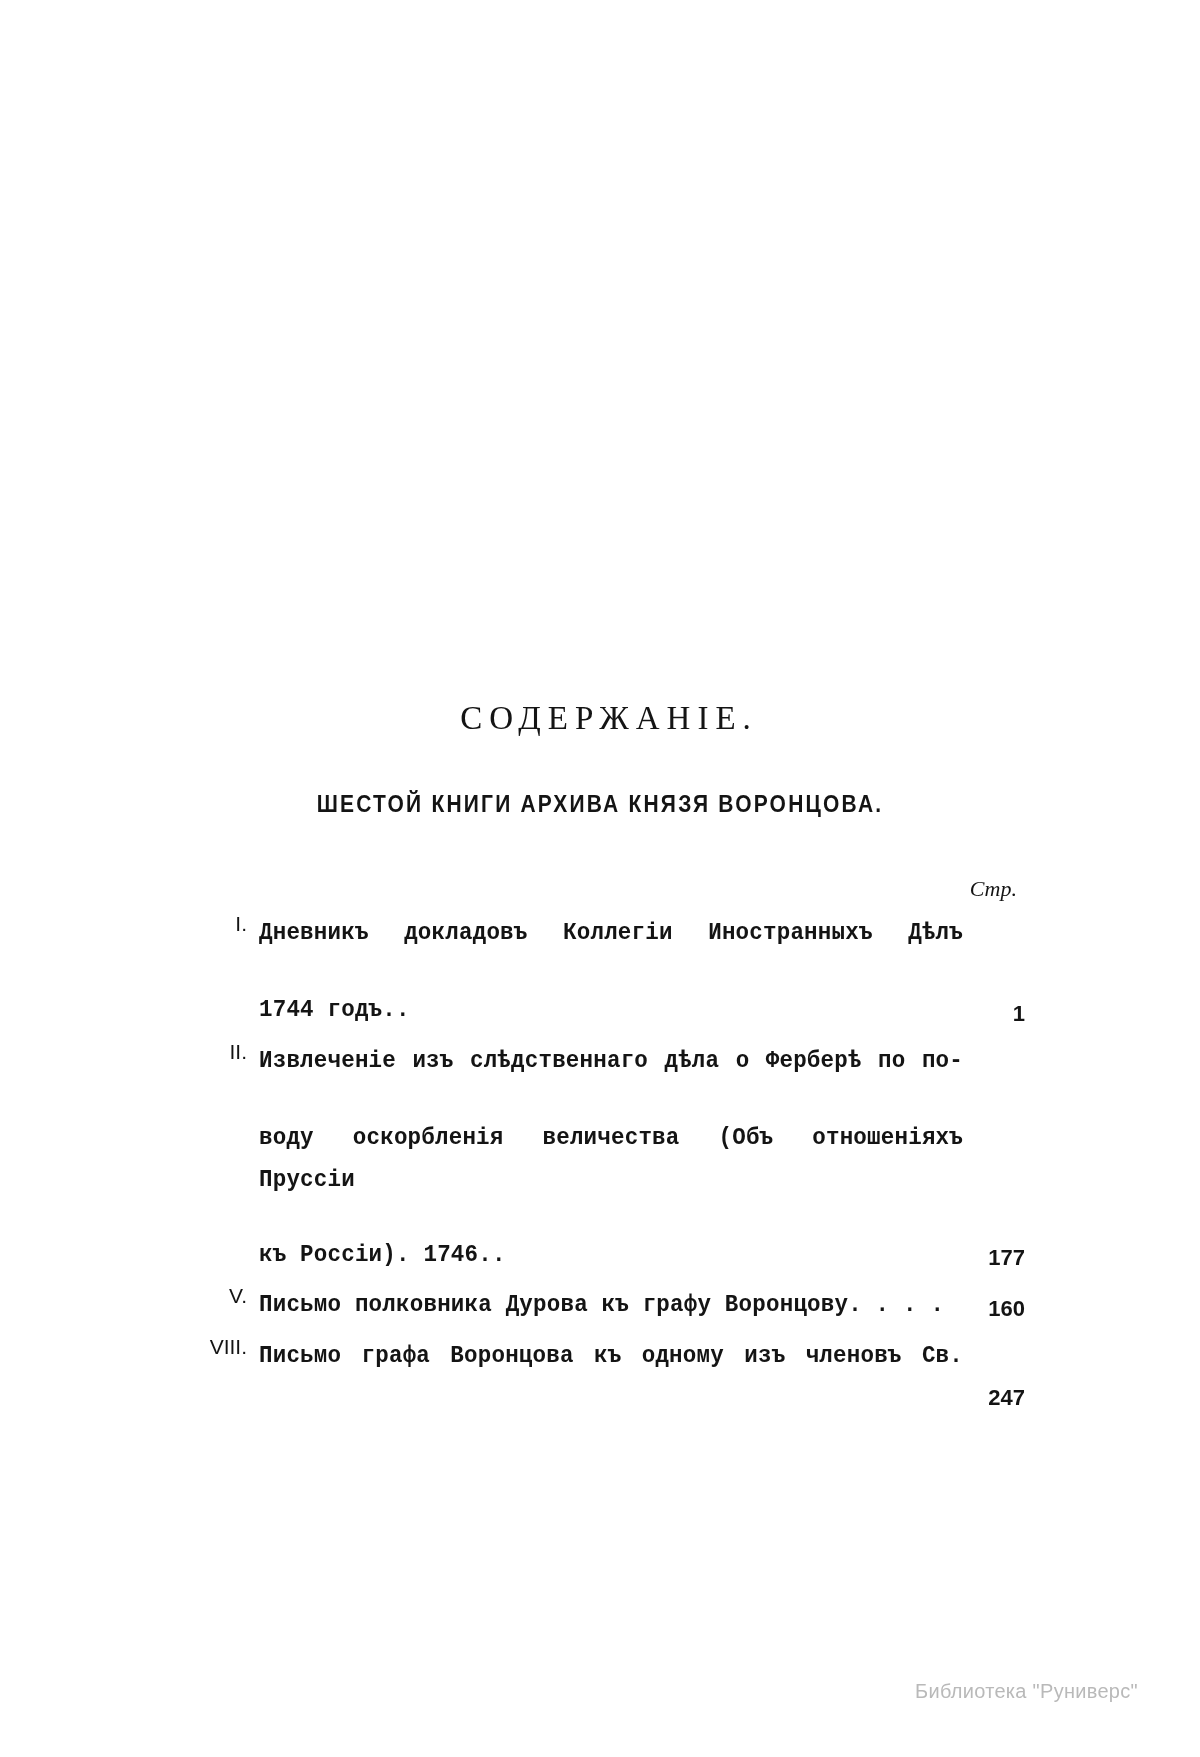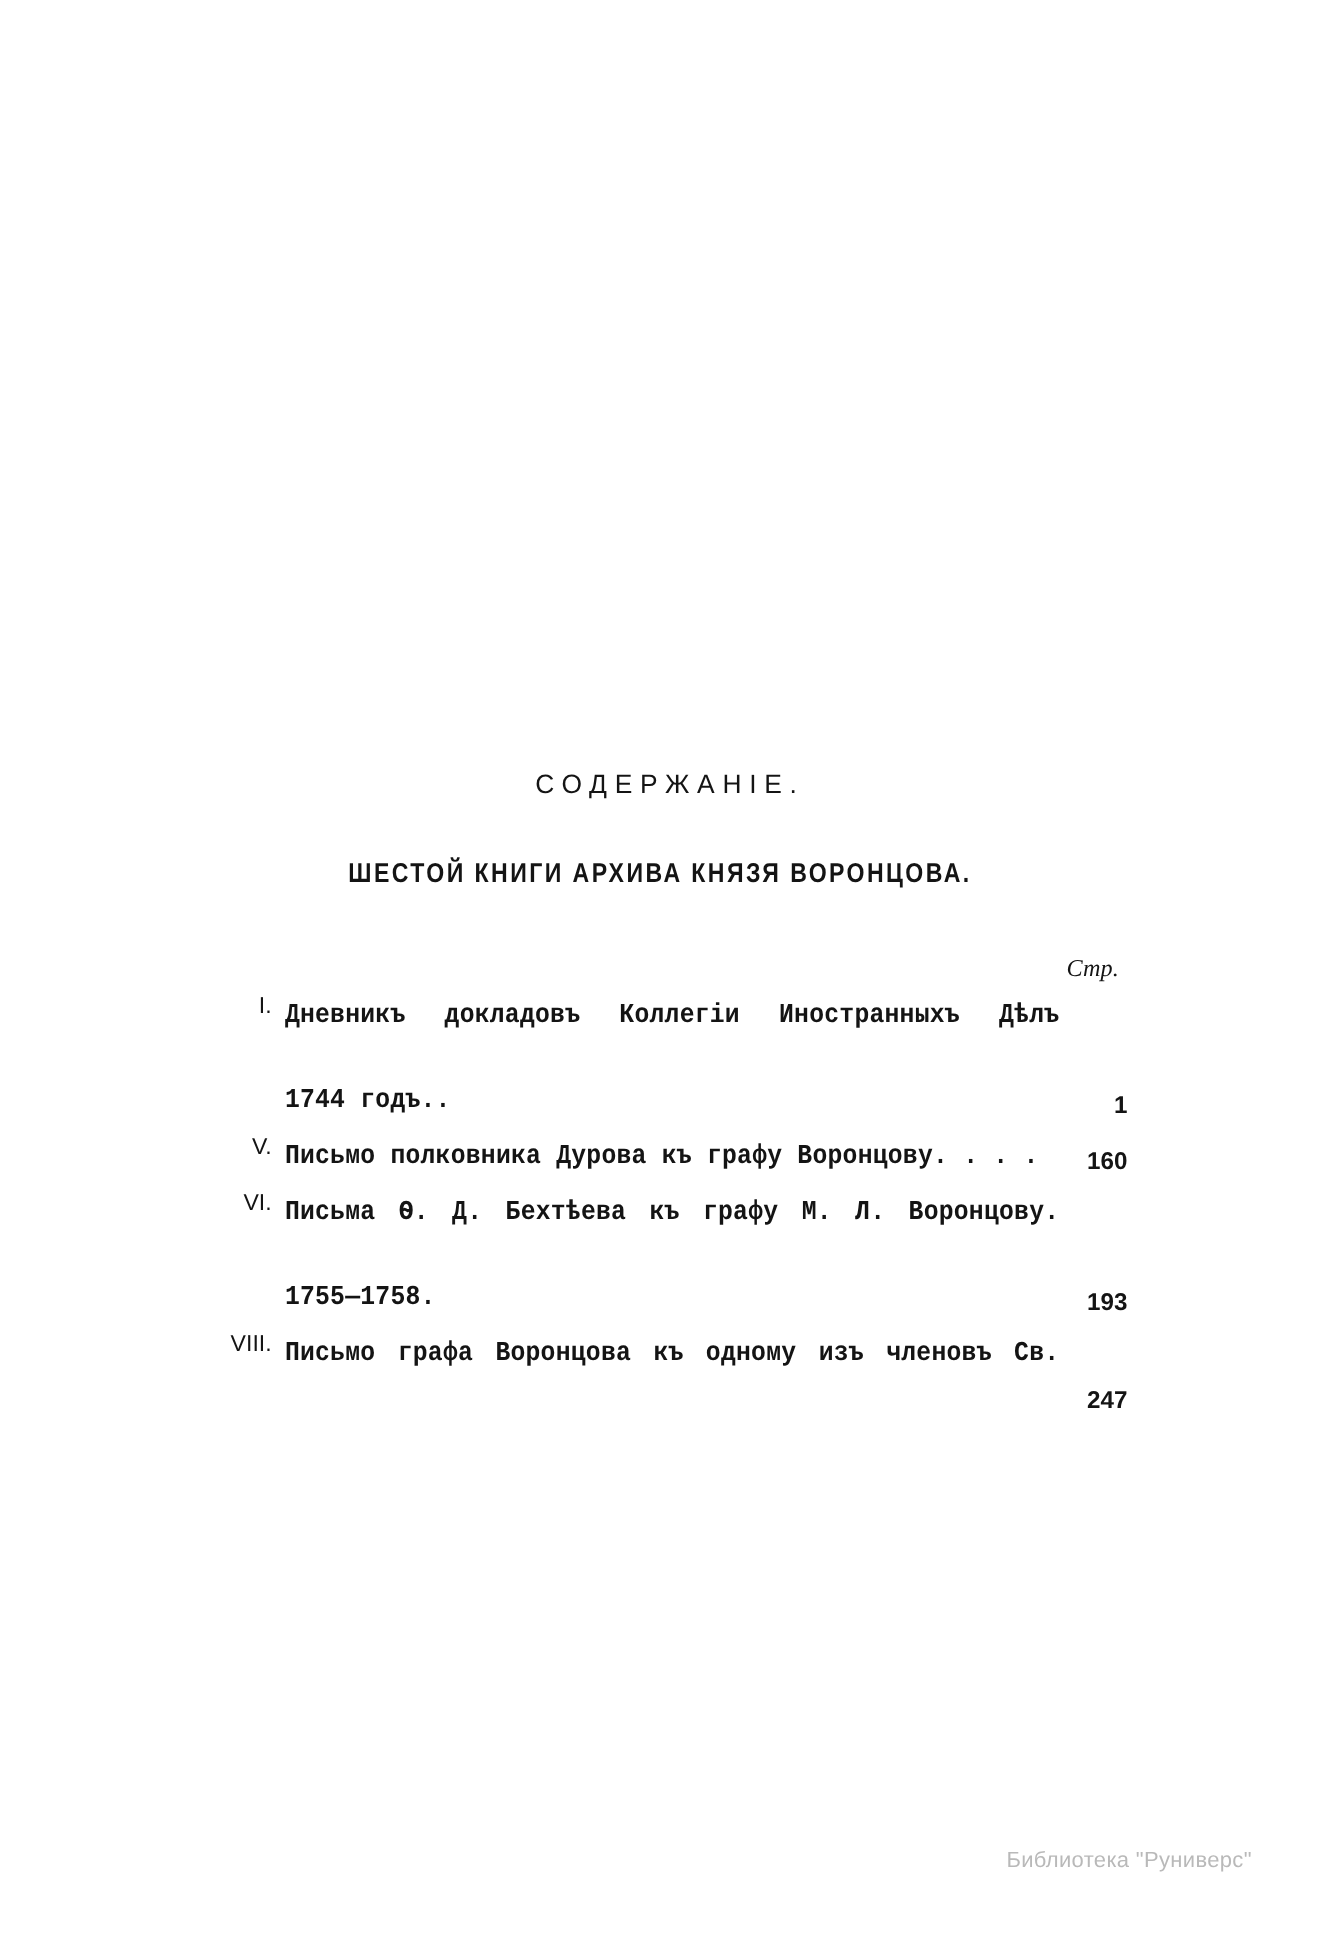--- a/index.html
+++ b/index.html
@@ -23,26 +23,26 @@
     height: 1757px;
   }
   .content {
     position: absolute;
     left: 175px;
     top: 700px;
     width: 850px;
   }
   .doc-title {
     text-align: center;
-    font-size: 24px;
+    font-size: 33px;
     letter-spacing: 7px;
     font-weight: 400;
     margin: 0 0 55px 0;
     padding-left: 18px;
-    font-family: Liberation Sans, sans-serif;
+    font-family: Liberation Serif, serif;
   }
   .doc-subtitle {
     text-align: center;
     font-size: 21px;
     letter-spacing: 2.2px;
     margin: 0 0 60px 0;
     font-family: "Liberation Sans", sans-serif;
     font-weight: 700;
     transform: scaleY(1.18);
     transform-origin: center;
@@ -132,39 +132,40 @@
 
         <tr>
           <td class="num-cell">I.</td>
           <td class="title-cell">
             <span class="t justify-wrap">Дневникъ   докладовъ   Коллегіи  Иностранныхъ   Дѣлъ</span>
             <span class="t">1744 годъ..</span>
           </td>
           <td class="page-cell">1</td>
         </tr>
 
+        <tr>
+          <td class="num-cell">II.</td>
+          <td class="title-cell">
+            <span class="t justify-wrap">Извлеченіе  изъ  слѣдственнаго  дѣла  о  Ферберѣ  по  по-</span>
+            <span class="t justify-wrap">воду  оскорбленія  величества  (Объ  отношеніяхъ  Пруссіи</span>
+            <span class="t">къ  Россіи).  1746..</span>
+          </td>
+          <td class="page-cell">177</td>
+        </tr>
 
 
 
         <tr>
           <td class="num-cell">V.</td>
           <td class="title-cell">
             <span class="t">Письмо полковника Дурова къ графу Воронцову. . . .</span>
           </td>
           <td class="page-cell">160</td>
         </tr>
 
-        <tr>
-          <td class="num-cell">VI.</td>
-          <td class="title-cell">
-            <span class="t justify-wrap">Письма  Ѳ. Д. Бехтѣева  къ  графу  М. Л. Воронцову.</span>
-            <span class="t">1755—1758.</span>
-          </td>
-          <td class="page-cell">193</td>
-        </tr>
 
 
         <tr>
           <td class="num-cell">VIII.</td>
           <td class="title-cell">
             <span class="t justify-wrap">Письмо  графа  Воронцова  къ  одному  изъ  членовъ  Св.</span>
 
           </td>
           <td class="page-cell">247</td>
         </tr>

